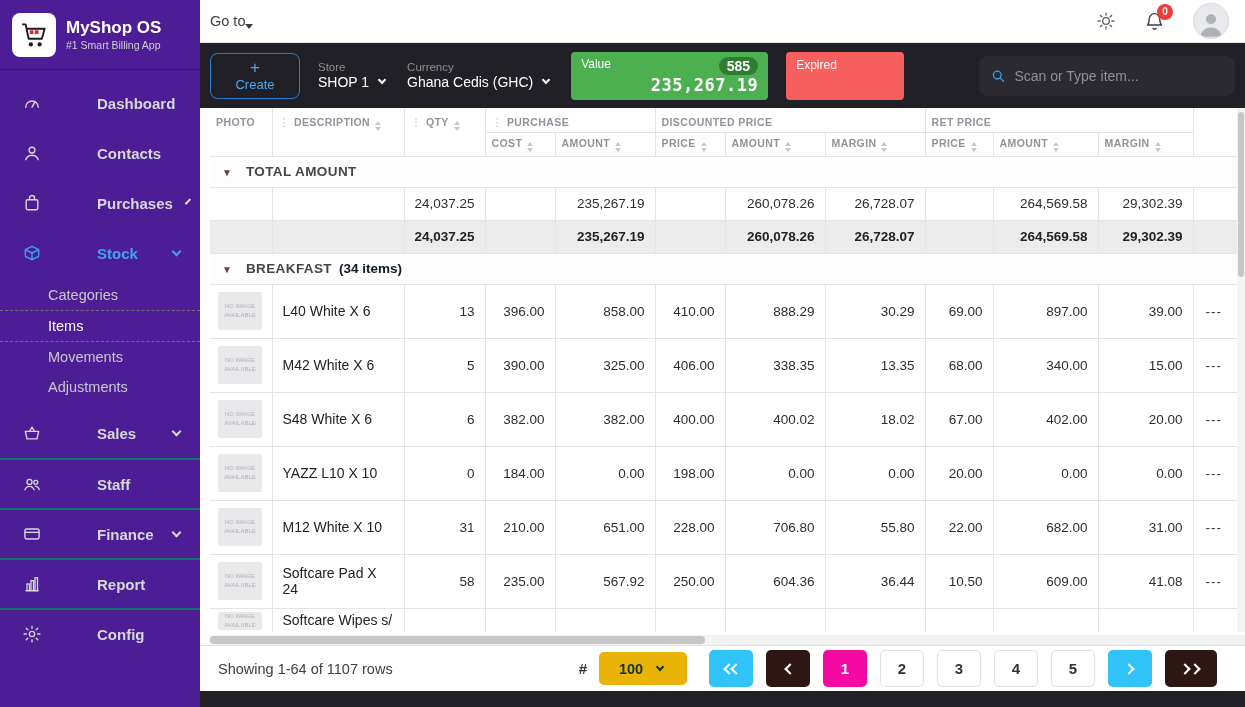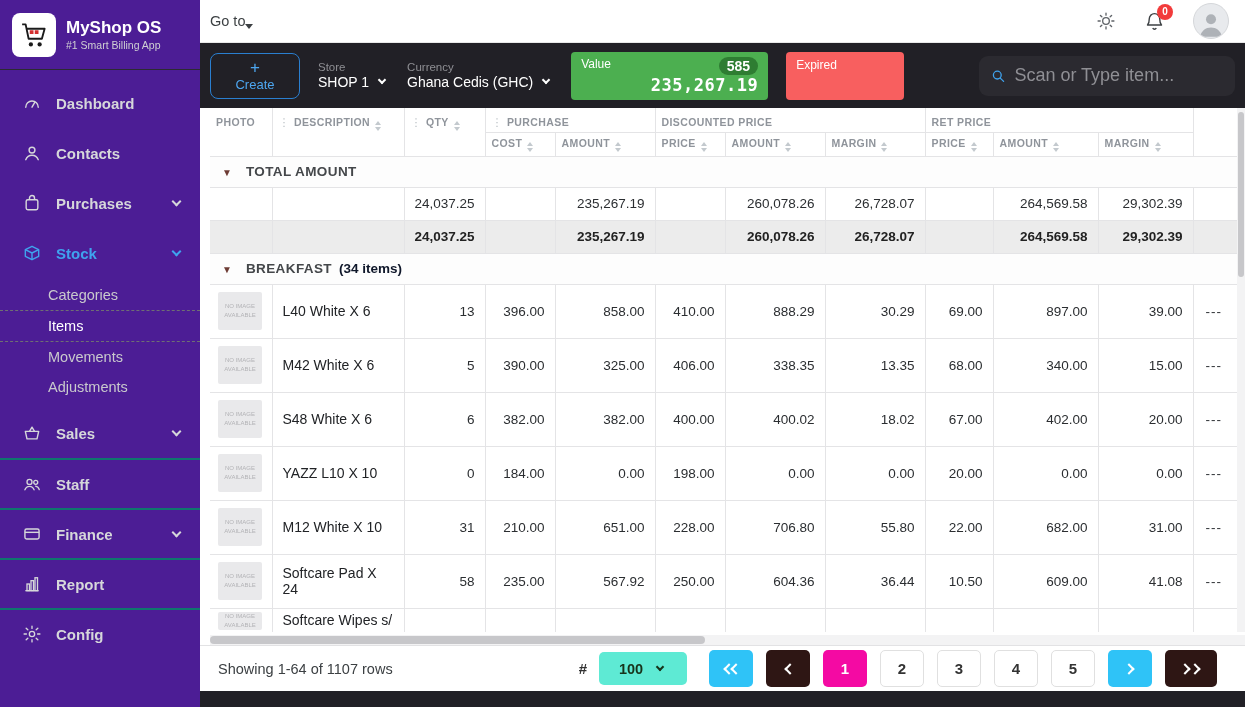--- a/index.html
+++ b/index.html
@@ -10,21 +10,21 @@
   .sidebar { width:200px; background:#4c1d95; color:#d6d7da; flex-shrink:0; display:flex; flex-direction:column; }
   .brand { display:flex; align-items:center; gap:10px; padding:12px 12px; height:70px; border-bottom:1px solid #2c2b31; }
   .logo-box { width:44px; height:44px; background:#fff; border-radius:8px; display:flex; align-items:center; justify-content:center; flex-shrink:0; }
   .brand-name { font-size:17px; font-weight:700; color:#fff; line-height:1.2; }
   .brand-tag { font-size:10.5px; color:#cfcfd3; font-weight:400; }
   .nav { padding-top:8px; }
   .nav-item { display:flex; align-items:center; gap:14px; height:50px; padding:0 16px 0 22px; cursor:pointer; font-size:15px; font-weight:600; color:#d6d7da; position:relative; }
   .nav-item.divided { border-top:2px solid #0f766e; }
   .nav-item.active { color:#3fa3ee; }
   .nicon { width:20px; height:20px; display:inline-flex; align-items:center; justify-content:center; flex-shrink:0; }
-  .nlabel { flex:1; }
+  .nlabel { flex:1;margin-left:41px; }
   .nchev { width:7px; height:7px; border-right:2px solid currentColor; border-bottom:2px solid currentColor; transform:rotate(45deg); margin-top:-4px; margin-right:4px; }
   .subnav { padding:2px 0 6px 0; }
   .subnav-item { padding:7px 0 7px 48px; font-size:14.5px; color:#c9c9cd; cursor:pointer; }
   .subnav-item.active-sub { color:#ffffff; border-top:1px dashed #6f6f73; border-bottom:1px dashed #6f6f73; }
 
   
   .main { flex:1; display:flex; flex-direction:column; min-width:0; }
 
   .topbar { height:44px; background:#fff; border-bottom:1px solid #e8e8e8; display:flex; align-items:center; padding:0 16px 0 10px; }
   .goto { display:flex; align-items:flex-end; font-size:14.5px; color:#3c4043; cursor:pointer; }
@@ -43,21 +43,21 @@
   .drop-label { font-size:11.5px; color:#8e8e93; }
   .drop-value { font-size:14px; color:#fff; display:flex; align-items:center; }
   .drop-value .nchev { border-color:#fff; margin-left:10px; width:6px; height:6px; }
   .value-card { width:197px; height:48px; background:#4caf50; border-radius:4px; padding:5px 10px 6px 10px; display:flex; flex-direction:column; justify-content:space-between; color:#fff; }
   .vc-top { display:flex; align-items:flex-start; justify-content:space-between; }
   .vc-label { font-size:12px; }
   .vc-badge { background:#2e7d32; border-radius:9px; font-size:14px; font-weight:700; padding:1px 8px; }
   .vc-amount { font-family:"DejaVu Sans Mono", monospace; font-size:17px; font-weight:700; text-align:right; letter-spacing:.5px; }
   .expired-card { width:118px; height:48px; background:#f85f5f; border-radius:4px; padding:6px 10px; color:#fff; font-size:12px; }
   .search-wrap { margin-left:auto; width:256px; height:40px; background:#2b2a30; border-radius:9px; display:flex; align-items:center; padding:0 12px; gap:9px; }
-  .search-wrap input { background:transparent; border:none; outline:none; color:#e5e5e5; font-size:18px; width:100%; font-family:"Liberation Sans", sans-serif; }
+  .search-wrap input { background:transparent; border:none; outline:none; color:#e5e5e5; font-size:14px; width:100%; font-family:"Liberation Sans", sans-serif; }
   .search-wrap input::placeholder { color:#8f8f94; }
 
   
   .table-area { position:relative; background:#fff; height:534px; }
   .table-viewport { margin-left:10px; width:1027px; height:524px; overflow:hidden; }
   table { border-collapse:collapse; table-layout:fixed; width:1073px; background:#fff; font-size:13.5px; color:#2b2e31; }
   th, td { border-right:1px solid #e4e4e6; border-bottom:1px solid #e4e4e6; padding:0 10px; }
   thead th { color:#8f949b; font-size:10.5px; font-weight:700; letter-spacing:.4px; text-align:left; height:24px; white-space:nowrap; padding:0 6px; }
   thead tr:first-child th { vertical-align:top; padding-top:8px; }
   thead tr:last-child th { vertical-align:middle; }
@@ -84,21 +84,21 @@
   .vscroll { position:absolute; right:0; top:0; width:8px; height:524px; background:#f3f3f4; }
   .vscroll .thumb { position:absolute; top:4px; left:1px; width:6px; height:165px; background:#c7c7ca; border-radius:3px; }
   .hscroll { height:10px; margin-left:10px; width:1035px; background:#f3f3f4; position:relative; }
   .hscroll .thumb { position:absolute; left:0; top:1px; height:8px; width:495px; background:#c7c7ca; border-radius:4px; }
 
   
   .footerbar { height:47px; background:#fff; border-top:1px solid #e2e2e4; display:flex; align-items:center; padding:0 28px 0 18px; }
   .showing { font-size:14.5px; color:#3c4043; }
   .foot-spacer { flex:1; }
   .hash { font-size:15px; font-weight:700; color:#333; margin-right:12px; }
-  .page-size { width:88px; height:33px; background:#5eead4; border-radius:5px; display:flex; align-items:center; justify-content:center; gap:14px; cursor:pointer; font-size:14.5px; font-weight:700; color:#17331a; }
+  .page-size { width:88px; height:33px; background:#eab308; border-radius:5px; display:flex; align-items:center; justify-content:center; gap:14px; cursor:pointer; font-size:14.5px; font-weight:700; color:#17331a; }
   .page-size .nchev { border-color:#17331a; width:6px; height:6px; margin-top:-3px; }
   .pagination { display:flex; align-items:center; gap:13px; margin-left:22px; }
   .pg { height:37px; min-width:44px; border:none; border-radius:5px; font-size:15px; font-weight:700; cursor:pointer; display:flex; align-items:center; justify-content:center; font-family:"Liberation Sans", sans-serif; }
   .pg.cyan { background:#2fc3f7; color:#fff; }
   .pg.darkbtn { background:#2e1614; color:#fff; }
   .pg.page { background:#fff; border:1px solid #e0e0e0; color:#333; }
   .pg.page.active { background:#f40aa3; border:none; color:#fff; }
   .pg.wide { min-width:52px; }
   .pchev { width:8px; height:8px; border-right:2.4px solid #fff; border-bottom:2.4px solid #fff; display:inline-block; }
   .pchev.left { transform:rotate(135deg); margin-left:3px; }

